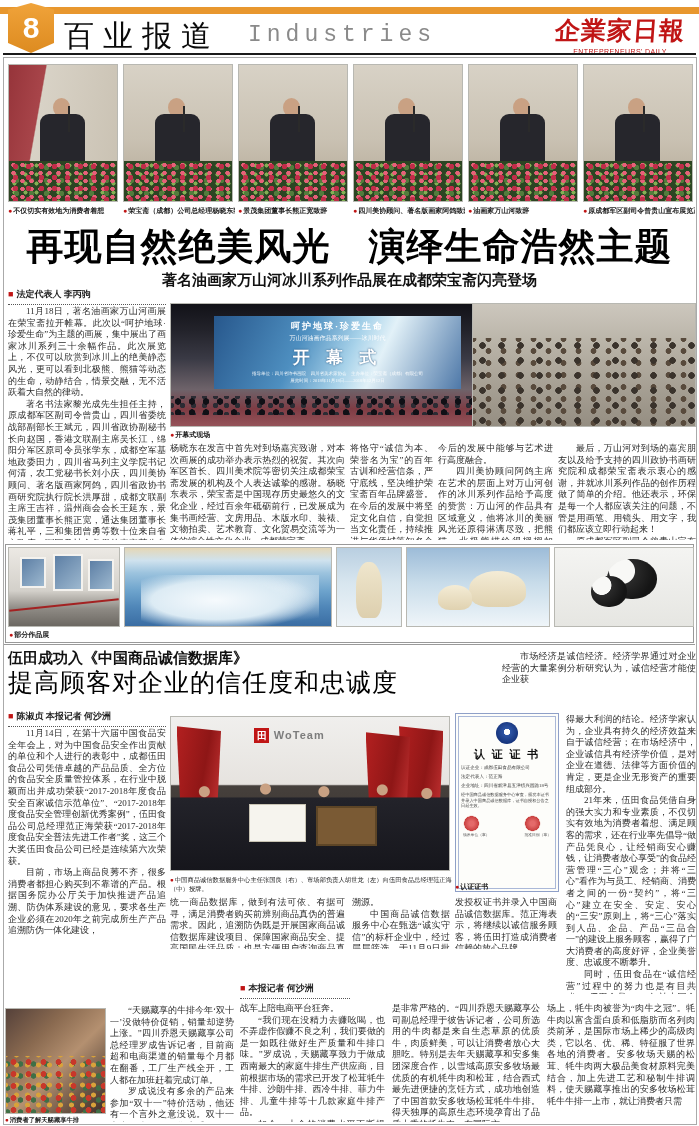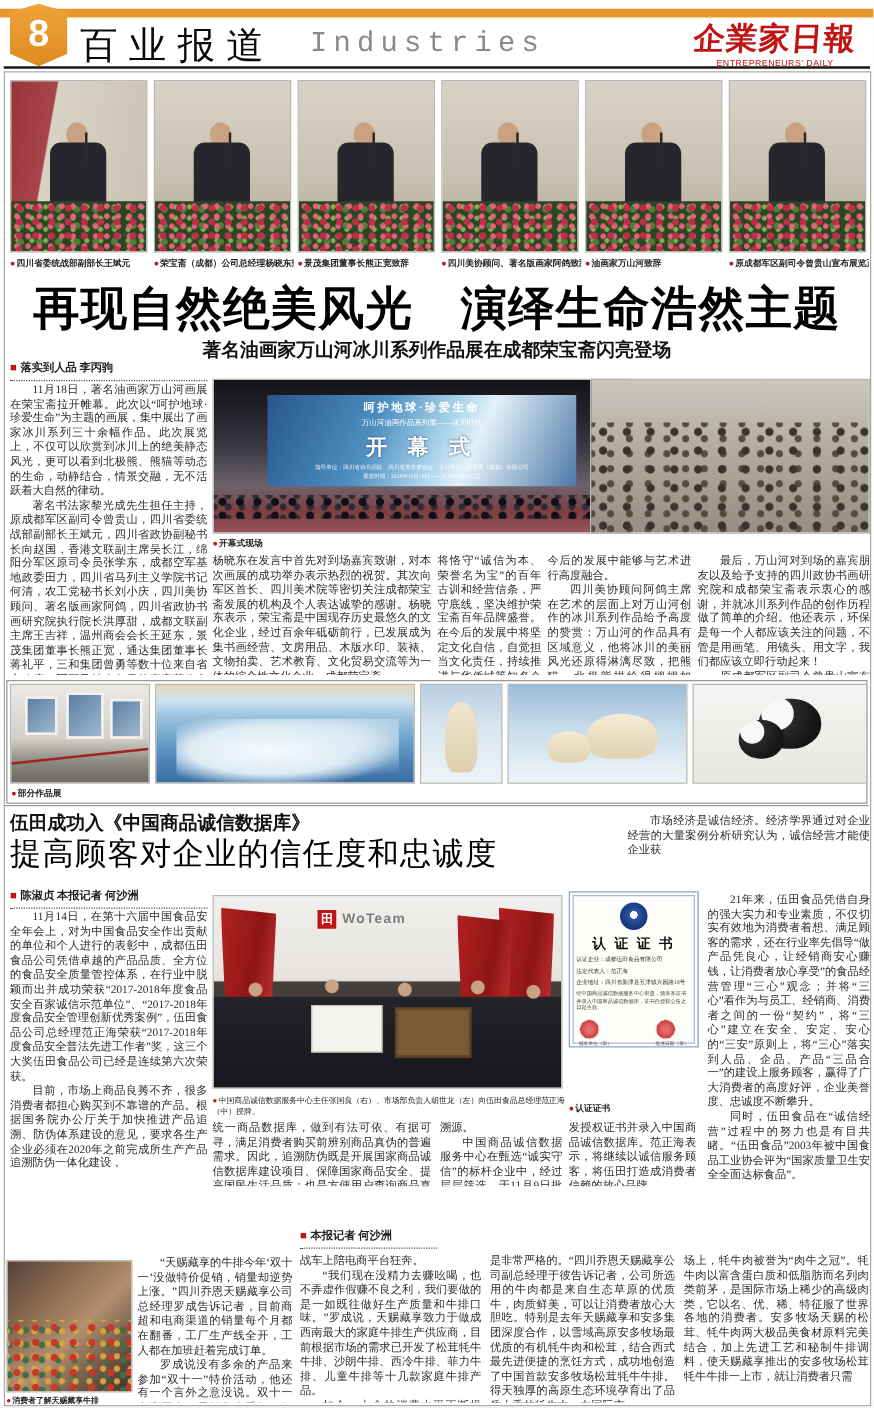--- a/index.html
+++ b/index.html
@@ -89,21 +89,21 @@
                font-family:"Liberation Sans",sans-serif;letter-spacing:1px;}
   .award .people{position:absolute;bottom:0;left:0;width:100%;height:58%;
       background-image:radial-gradient(circle at 12% 12%,#c9a183 5px,transparent 6px),
                        radial-gradient(circle at 34% 9%,#c9a183 5px,transparent 6px),
                        radial-gradient(circle at 55% 12%,#c9a183 5px,transparent 6px),
                        radial-gradient(circle at 76% 10%,#c9a183 5px,transparent 6px),
                        radial-gradient(circle at 92% 14%,#c9a183 5px,transparent 6px),
                        linear-gradient(180deg,transparent 0 18%,#23232a 19%,#16161c 100%);}
   .award .cert-held{position:absolute;left:28%;bottom:18%;width:20%;height:24%;background:#f6f4ee;border:1px solid #c9c4b4;}
   .award .plaque{position:absolute;left:52%;bottom:16%;width:22%;height:26%;background:#7a5a34;border:2px solid #5d4526;box-sizing:border-box;}
-  .certificate{position:absolute;left:455px;top:713px;width:104px;height:125px;background:#fdfdfa;
+  .certificate{position:absolute;left:455px;top:713px;width:104px;height:179px;background:#fdfdfa;
       border:1px solid #8fa0c8;box-shadow:inset 0 0 0 2px #fdfdfa,inset 0 0 0 3px #aab8d8;padding:8px 5px 4px;box-sizing:border-box;
       text-align:center;}
   .cert-emblem{width:22px;height:22px;margin:0 auto;border-radius:50%;
       background:radial-gradient(circle at 50% 45%,#ffffff 18%,#2e55a5 20%,#16347c 70%);}
   .cert-title{font-size:11px;font-weight:bold;letter-spacing:2px;color:#111;margin-top:3px;}
   .cert-field{font-size:4.6px;color:#333;text-align:left;margin-top:3px;line-height:6px;}
   .cert-body{font-size:4.2px;color:#444;text-align:left;margin-top:3px;line-height:5.6px;}
   .cert-seals{display:flex;justify-content:space-between;margin-top:6px;padding:0 2px;}
   .seal{width:17px;height:17px;border-radius:50%;background:radial-gradient(circle,#e05050 20%,#c02020 60%,#e8b0a8 61%,transparent 70%);
         opacity:0.85;}
@@ -162,30 +162,30 @@
       <div class="body"></div>
       <div class="mic"></div>
       <div class="flowers"></div>
   </div>
   <div class="ph speaker" style="left:583px;top:64px;width:110px;height:138px">
     <div class="head"></div>
       <div class="body"></div>
       <div class="mic"></div>
       <div class="flowers"></div>
   </div>
-  <div class="cap" style="left:8px;top:206px;width:112px"><span class="dot">●</span><span>四川省委统战部副部长王斌元</span></div>
+  <div class="cap" style="left:8px;top:206px;width:112px"><span class="dot">●</span><span>不仅切实有效地为消费者着想</span></div>
   <div class="cap" style="left:123px;top:206px;width:112px"><span class="dot">●</span><span>荣宝斋（成都）公司总经理杨晓东致辞</span></div>
   <div class="cap" style="left:238px;top:206px;width:112px"><span class="dot">●</span><span>景茂集团董事长熊正宽致辞</span></div>
   <div class="cap" style="left:353px;top:206px;width:112px"><span class="dot">●</span><span>四川美协顾问、著名版画家阿鸽致辞</span></div>
   <div class="cap" style="left:468px;top:206px;width:112px"><span class="dot">●</span><span>油画家万山河致辞</span></div>
   <div class="cap" style="left:583px;top:206px;width:112px"><span class="dot">●</span><span>原成都军区副司令曾贵山宣布展览正式开幕</span></div>
 
   <div class="h1-main">再现自然绝美风光　演绎生命浩然主题</div>
   <div class="h1-sub">著名油画家万山河冰川系列作品展在成都荣宝斋闪亮登场</div>
-  <div class="byline" style="left:8px;top:288px;width:158px"><span class="sq">■</span><span>落实到人品 李丙驹</span></div>
+  <div class="byline" style="left:8px;top:288px;width:158px"><span class="sq">■</span><span>法定代表人 李丙驹</span></div>
 
   <div class="txt" style="left:8px;top:306px;width:158px;height:234px">
     <p>11月18日，著名油画家万山河画展在荣宝斋拉开帷幕。此次以“呵护地球·珍爱生命”为主题的画展，集中展出了画家冰川系列三十余幅作品。此次展览上，不仅可以欣赏到冰川上的绝美静态风光，更可以看到北极熊、熊猫等动态的生命，动静结合，情景交融，无不活跃着大自然的律动。</p>
     <p>著名书法家黎光成先生担任主持，原成都军区副司令曾贵山，四川省委统战部副部长王斌元，四川省政协副秘书长向赵国，香港文联副主席吴长江，绵阳分军区原司令员张学东，成都空军基地政委田力，四川省马列主义学院书记何清，农工党秘书长刘小庆，四川美协顾问、著名版画家阿鸽，四川省政协书画研究院执行院长洪厚甜，成都文联副主席王吉祥，温州商会会长王延东，景茂集团董事长熊正宽，通达集团董事长蒋礼平，三和集团曾勇等数十位来自省市政府、军区及社会各界的嘉宾莅临参加了此次开幕式。</p>
 
   </div>
 
   <div class="ph ceremony" style="left:170px;top:303px;width:335px;height:124px">
     <div class="screen">
       <div class="s1">呵护地球·珍爱生命</div>
@@ -293,20 +293,21 @@
   <div class="cap" style="left:455px;top:882px;width:100px"><span class="dot">●</span><span>认证证书</span></div>
 
   <div class="txt" style="left:455px;top:897px;width:102px;height:52px">
     <p class="noind">发授权证书并录入中国商品诚信数据库。范正海表示，将继续以诚信服务顾客，将伍田打造成消费者信赖的放心品牌。</p>
   </div>
 
   <div class="txt" style="left:502px;top:651px;width:194px;height:58px">
     <p>市场经济是诚信经济。经济学界通过对企业经营的大量案例分析研究认为，诚信经营才能使企业获</p>
   </div>
   <div class="txt" style="left:566px;top:714px;width:130px;height:280px">
+    <p class="noind">得最大利润的结论。经济学家认为，企业具有持久的经济效益来自于诚信经营；在市场经济中，企业诚信具有经济学价值，是对企业在道德、法律等方面价值的肯定，更是企业无形资产的重要组成部分。</p>
     <p>21年来，伍田食品凭借自身的强大实力和专业素质，不仅切实有效地为消费者着想、满足顾客的需求，还在行业率先倡导“做产品凭良心，让经销商安心赚钱，让消费者放心享受”的食品经营管理“三心”观念；并将“三心”看作为与员工、经销商、消费者之间的一份“契约”，将“三心”建立在安全、安定、安心的“三安”原则上，将“三心”落实到人品、企品、产品“三品合一”的建设上服务顾客，赢得了广大消费者的高度好评，企业美誉度、忠诚度不断攀升。</p>
     <p>同时，伍田食品在“诚信经营”过程中的努力也是有目共睹。“伍田食品”2003年被中国食品工业协会评为“国家质量卫生安全全面达标食品”。</p>
   </div>
 
   <div class="byline" style="left:240px;top:982px;width:110px"><span class="sq">■</span><span>本报记者 何沙洲</span></div>
 
   <div class="ph market" style="left:5px;top:1008px;width:101px;height:106px">
     <div class="goods"></div>
   </div>
   <div class="cap" style="left:5px;top:1116px;width:110px;font-size:6.3px"><span class="dot">●</span><span>消费者了解天赐藏享牛排</span></div>

